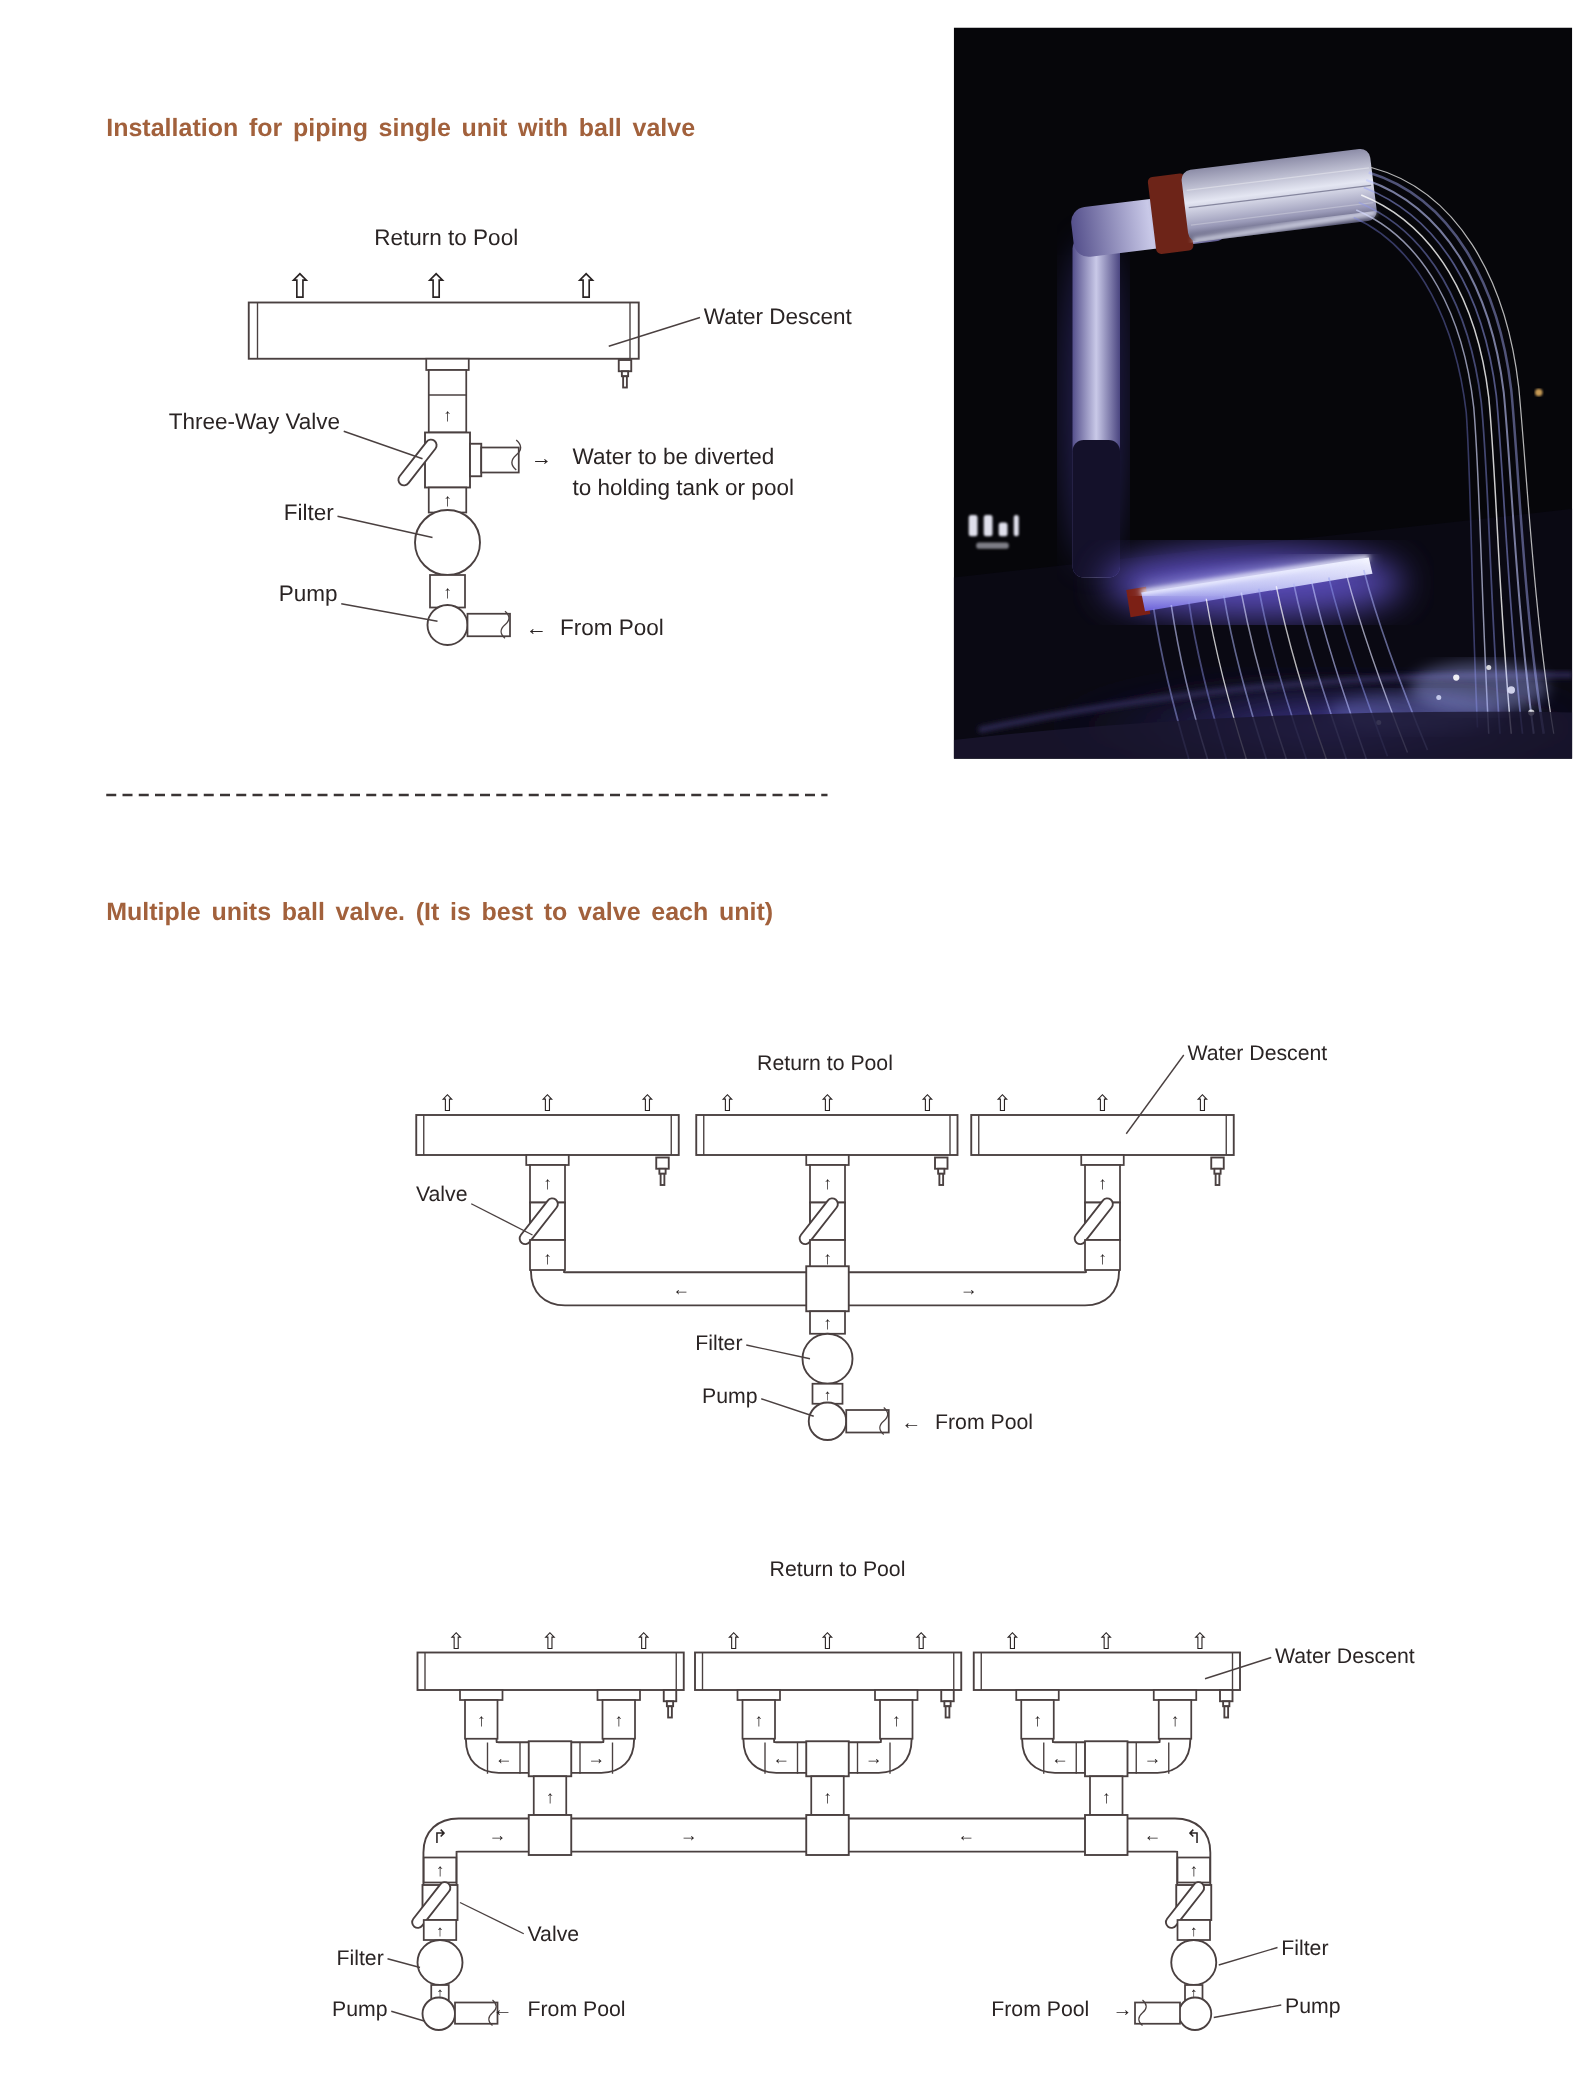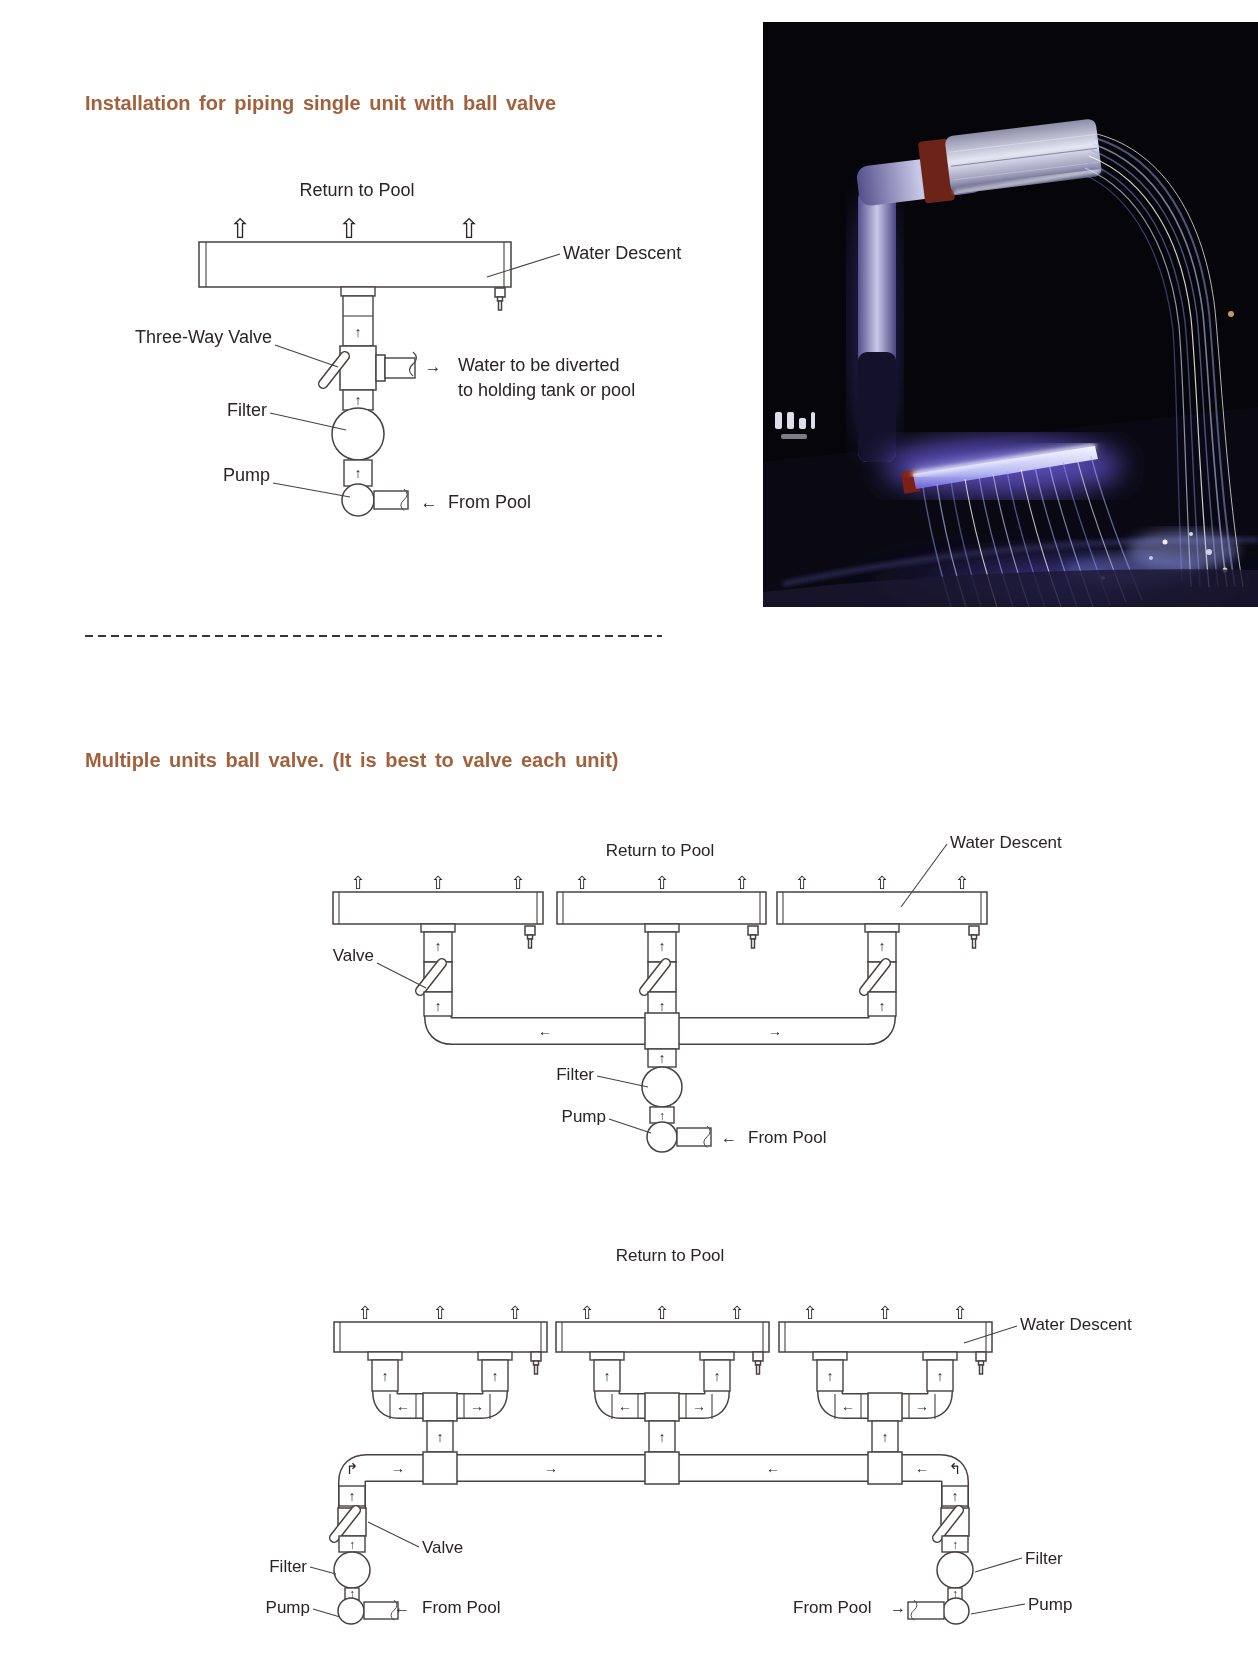--- a/index.html
+++ b/index.html
@@ -1,20 +1,20 @@
 <!DOCTYPE html>
 <html><head>
 <meta charset="utf-8">
 <style>
   html,body{margin:0;padding:0;background:#fff;}
   .page{position:relative;width:1258px;height:1674px;background:#ffffff;overflow:hidden;
         font-family:"Liberation Sans", sans-serif;}
   .heading{position:absolute;color:#a2613c;font-weight:bold;font-size:20px;word-spacing:3px;white-space:nowrap;}
   #heading-single{left:85px;top:92px;}
-  #heading-multi{left:85px;top:749px;}
+  #heading-multi{left:85px;top:719px;}
   #diagram-layer{position:absolute;left:0;top:0;}
   #photo-wrap{position:absolute;left:763px;top:22px;width:495px;height:585px;}
   svg text{fill:#2a2424;font-family:"Liberation Sans", sans-serif;}
   .lbl{font-size:18px;}
   .lbl2{font-size:17px;}
   .pipe{fill:#ffffff;stroke:#4a4040;stroke-width:1.4;}
   .comp{fill:#ffffff;stroke:#4a4040;stroke-width:1.5;}
   .thin{stroke:#4a4040;stroke-width:1.1;fill:none;}
   .pouter{fill:none;stroke:#4a4040;}
   .pinner{fill:none;stroke:#ffffff;}

